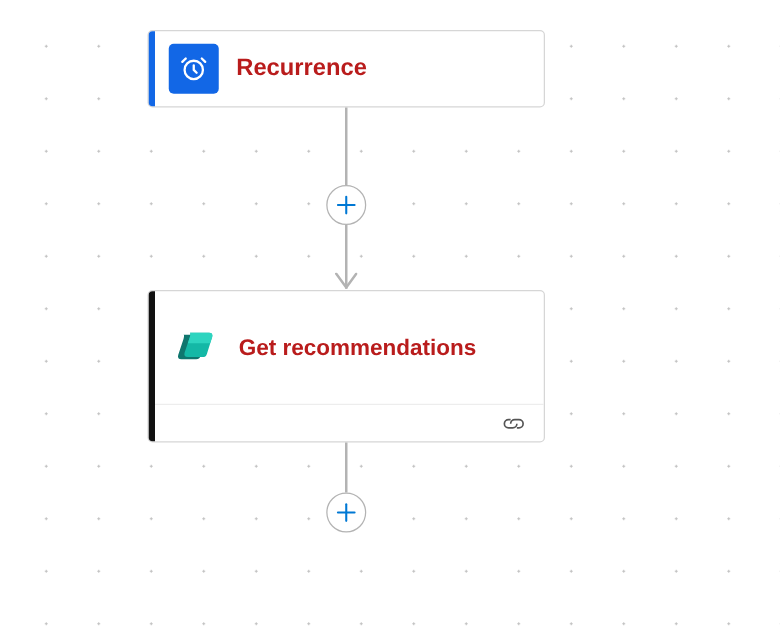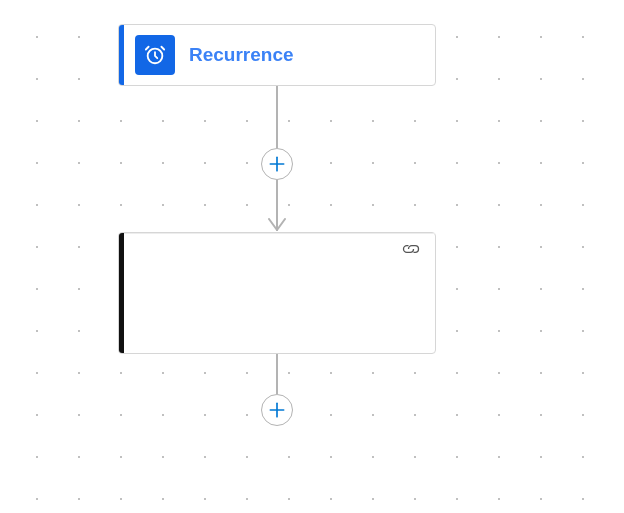--- a/index.html
+++ b/index.html
@@ -45,21 +45,21 @@
       display: flex;
       align-items: center;
       justify-content: center;
       margin-left: 6px;
       margin-right: 14px;
       flex-shrink: 0;
     }
     .node .label {
       font-size: 18px;
       font-weight: 600;
-      color: #3b82f6;
+      color: #b91c1c;
       line-height: 1.35;
       max-width: 210px;
     }
     #node-recurrence {
       left: 118px;
       top: 24px;
       width: 318px;
       height: 62px;
     }
     #node-recurrence .accent { background: #1267e6; }
@@ -159,20 +159,30 @@
 
   <div class="connector" id="connector1b"></div>
   <div class="arrow-head" id="arrowhead1">
     <svg width="18" height="14" viewBox="0 0 18 14">
       <path d="M1 1 L9 12 L17 1" fill="none" stroke="#b3b3b3" stroke-width="2" stroke-linecap="round" stroke-linejoin="round"></path>
     </svg>
   </div>
 
   <div class="node" id="node-get-rec">
     <div class="accent"></div>
+    <div class="body-row">
+      <div class="icon-wrap">
+        <svg width="34" height="34" viewBox="0 0 40 40">
+          <path d="M8 8 L26 8 Q30 8 29 12 L24 28 Q23 31 20 31 L6 31 Q2 31 3 27 L8 12 Q9 8 8 8 Z" fill="#0f766e"></path>
+          <path d="M14 6 L32 6 Q36 6 35 10 L30 26 Q29 29 26 29 L12 29 Q8 29 9 25 L14 10 Q15 6 14 6 Z" fill="#14b8a6"></path>
+          <path d="M14 6 L32 6 Q36 6 35 10 L33 16 L12 16 L14 10 Q15 6 14 6 Z" fill="#2dd4bf"></path>
+        </svg>
+      </div>
+      <div class="label">Get recommendations</div>
+    </div>
     <div class="footer-row">
       <span class="link-icon">
         <svg width="20" height="14" viewBox="0 0 24 14" fill="none" stroke="#555555" stroke-width="1.6">
           <path d="M9 7a4 4 0 0 1 4-4h4a4 4 0 0 1 0 8h-2"></path>
           <path d="M15 7a4 4 0 0 1-4 4H7a4 4 0 0 1 0-8h2"></path>
         </svg>
       </span>
     </div>
   </div>
 

